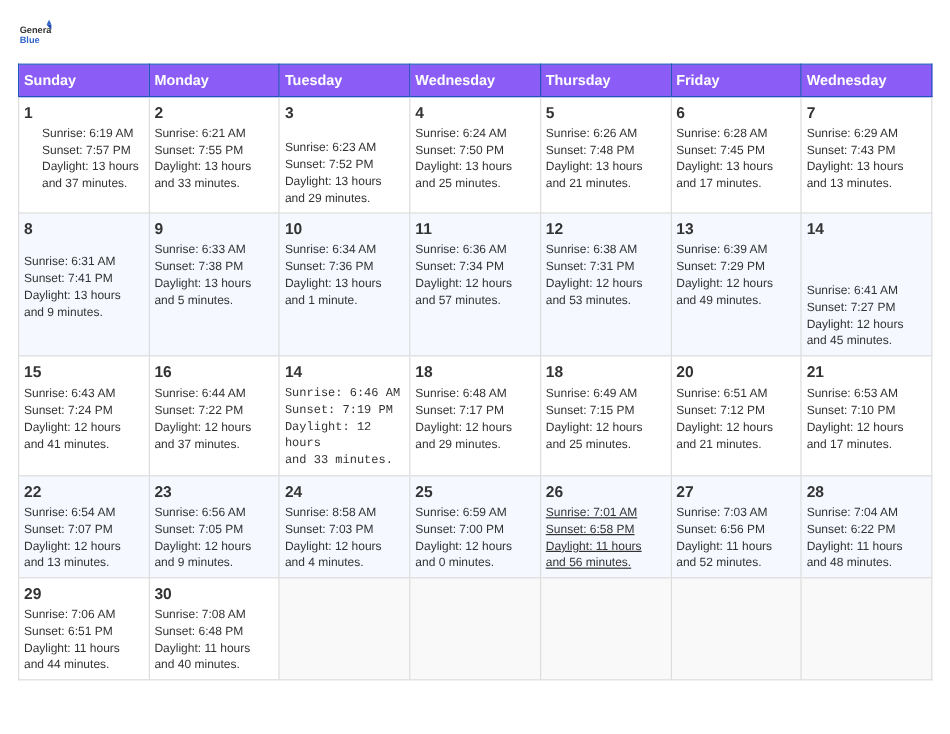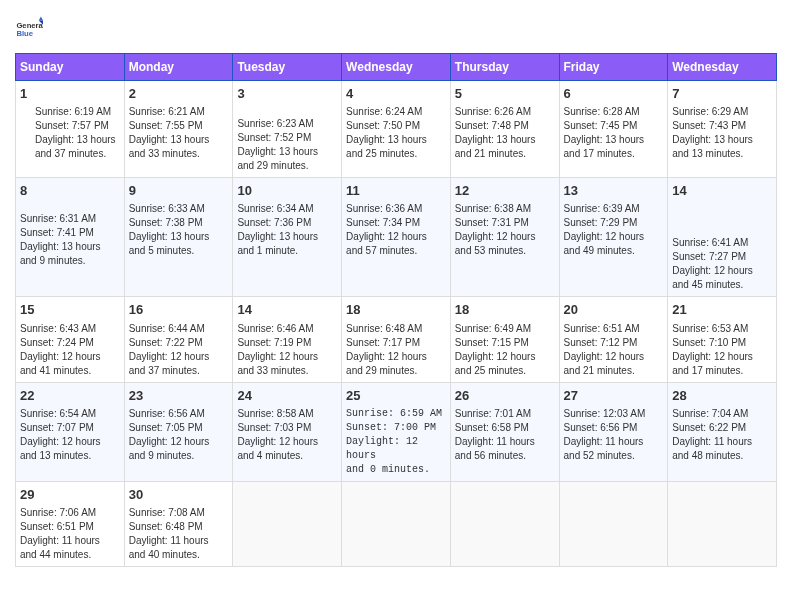--- a/index.html
+++ b/index.html
@@ -220,21 +220,21 @@
         </td>
         <td>
           <span class="day-num">16</span>
           <div class="day-info" style="white-space: pre-line;">Sunrise: 6:44 AM
 Sunset: 7:22 PM
 Daylight: 12 hours
 and 37 minutes.</div>
         </td>
         <td>
           <span class="day-num">14</span>
-          <div class="day-info" style="white-space: pre-line;">Sunrise: 6:46 AM
+          <div class="day-info" style="white-space: pre-line; font-family: Liberation Mono, monospace;">Sunrise: 6:46 AM
 Sunset: 7:19 PM
 Daylight: 12 hours
 and 33 minutes.</div>
         </td>
         <td>
           <span class="day-num">18</span>
           <div class="day-info" style="white-space: pre-line;">Sunrise: 6:48 AM
 Sunset: 7:17 PM
 Daylight: 12 hours
 and 29 minutes.</div>
@@ -278,35 +278,35 @@
         </td>
         <td>
           <span class="day-num">24</span>
           <div class="day-info" style="white-space: pre-line;">Sunrise: 8:58 AM
 Sunset: 7:03 PM
 Daylight: 12 hours
 and 4 minutes.</div>
         </td>
         <td>
           <span class="day-num">25</span>
-          <div class="day-info" style="white-space: pre-line; font-family: Liberation Mono, monospace;">Sunrise: 6:59 AM
+          <div class="day-info" style="white-space: pre-line;">Sunrise: 6:59 AM
 Sunset: 7:00 PM
 Daylight: 12 hours
 and 0 minutes.</div>
         </td>
         <td>
           <span class="day-num">26</span>
-          <div class="day-info" style="white-space: pre-line;">Sunrise: 7:01 AM
+          <div class="day-info" style="white-space: pre-line; text-decoration: underline;">Sunrise: 7:01 AM
 Sunset: 6:58 PM
 Daylight: 11 hours
 and 56 minutes.</div>
         </td>
         <td>
           <span class="day-num">27</span>
-          <div class="day-info" style="white-space: pre-line;">Sunrise: 12:03 AM
+          <div class="day-info" style="white-space: pre-line;">Sunrise: 7:03 AM
 Sunset: 6:56 PM
 Daylight: 11 hours
 and 52 minutes.</div>
         </td>
         <td>
           <span class="day-num">28</span>
           <div class="day-info" style="white-space: pre-line;">Sunrise: 7:04 AM
 Sunset: 6:22 PM
 Daylight: 11 hours
 and 48 minutes.</div>

